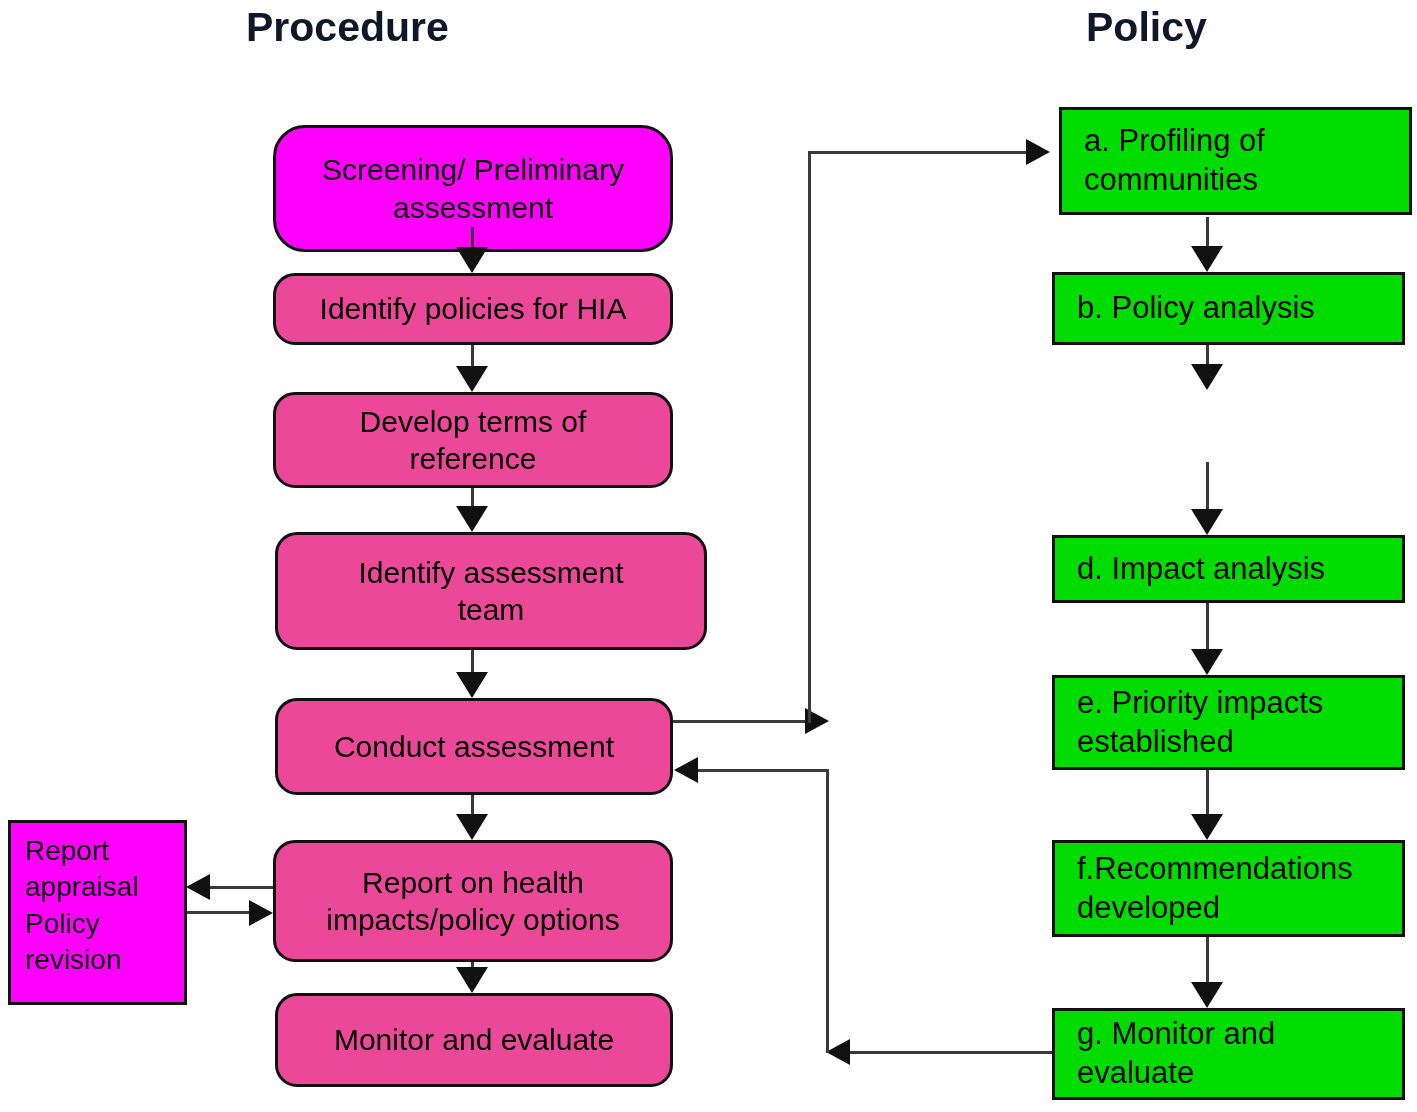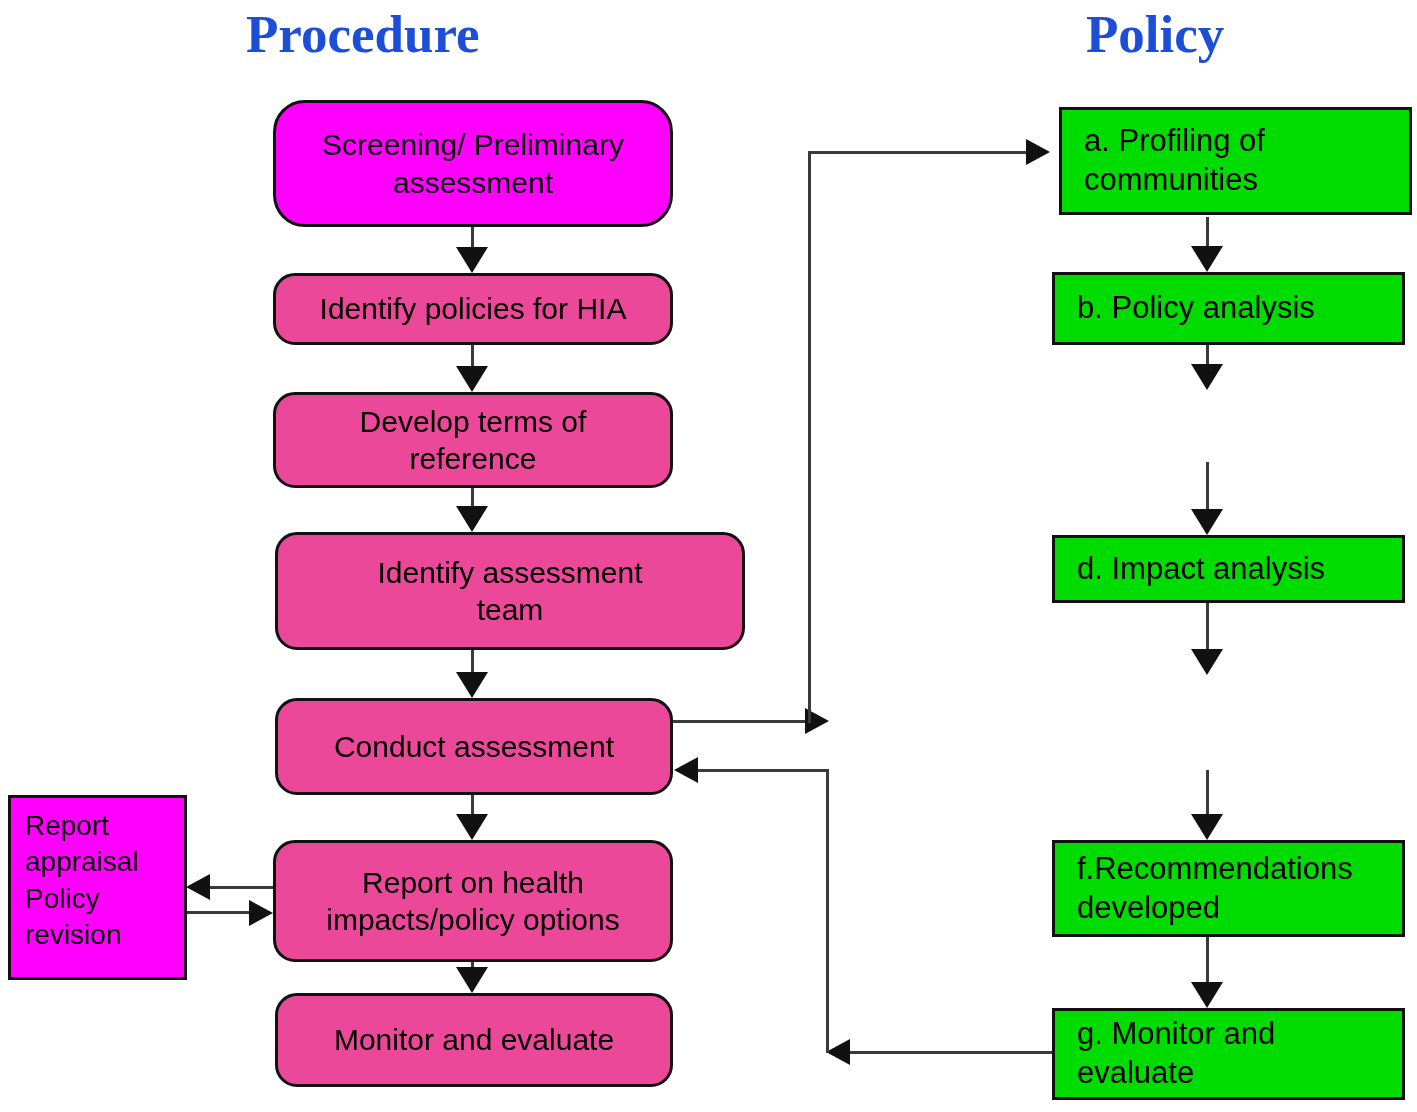--- a/index.html
+++ b/index.html
@@ -1,36 +1,36 @@
 <!DOCTYPE html>
 <html><head>
 <meta charset="utf-8">
 <style>
   html,body{margin:0;padding:0;background:#ffffff;}
   #canvas{position:relative;width:1417px;height:1112px;background:#ffffff;
           font-family:"Liberation Sans",sans-serif;overflow:hidden;}
 
-  .title{position:absolute;font-size:53px;font-weight:bold;color:#1d4ed8;letter-spacing:0px;font-family:Liberation Serif, serif;}
+  .title{position:absolute;font-size:41px;font-weight:bold;color:#0f172a;letter-spacing:0px;}
   #title-proc{left:246px;top:4px;}
   #title-meth{left:1086px;top:4px;}
 
   .node{position:absolute;box-sizing:border-box;border:3px solid #111;
         display:flex;align-items:center;justify-content:center;
         color:#000;font-size:30px;line-height:1.25;text-align:center;}
   .node span{white-space:pre-line;}
-  .magenta{background:#ff00ff;}
+  .magenta{background:#ff00ff;margin-top:25px;}
   .yellow{background:#ec4899;justify-content:center;}
   .green{background:#00dc00;}
   .round{border-radius:22px;}
 
   
   #n-screening{left:273px;top:100px;width:400px;height:127px;border-radius:32px;}
   #n-policies {left:273px;top:273px;width:400px;height:72px;}
   #n-terms    {left:273px;top:392px;width:400px;height:96px;}
-  #n-team     {left:275px;top:532px;width:470px;height:118px;}
+  #n-team     {left:275px;top:532px;width:432px;height:118px;}
   #n-conduct  {left:275px;top:698px;width:398px;height:97px;}
   #n-report   {left:273px;top:840px;width:400px;height:122px;}
   #n-monitor  {left:275px;top:993px;width:398px;height:94px;}
 
   
   #n-appraisal{left:8px;top:795px;width:179px;height:185px;
                justify-content:flex-start;align-items:flex-start;
                padding:10px 6px 0 14px;font-size:28px;line-height:1.3;text-align:left;}
 
   
@@ -132,20 +132,24 @@
 
   <div class="node green mnode" id="m-a">
     <span>a. Profiling of
 communities</span>
   </div>
   <div class="node green mnode" id="m-b">
     <span>b. Policy analysis</span>
   </div>
   <div class="node green mnode" id="m-d">
     <span>d. Impact analysis</span>
+  </div>
+  <div class="node green mnode" id="m-e">
+    <span>e. Priority impacts
+established</span>
   </div>
   <div class="node green mnode" id="m-g">
     <span>g. Monitor and
 evaluate</span>
   </div>
   <div class="node green mnode" id="m-f">
     <span>f.Recommendations
 developed</span>
   </div>
 

